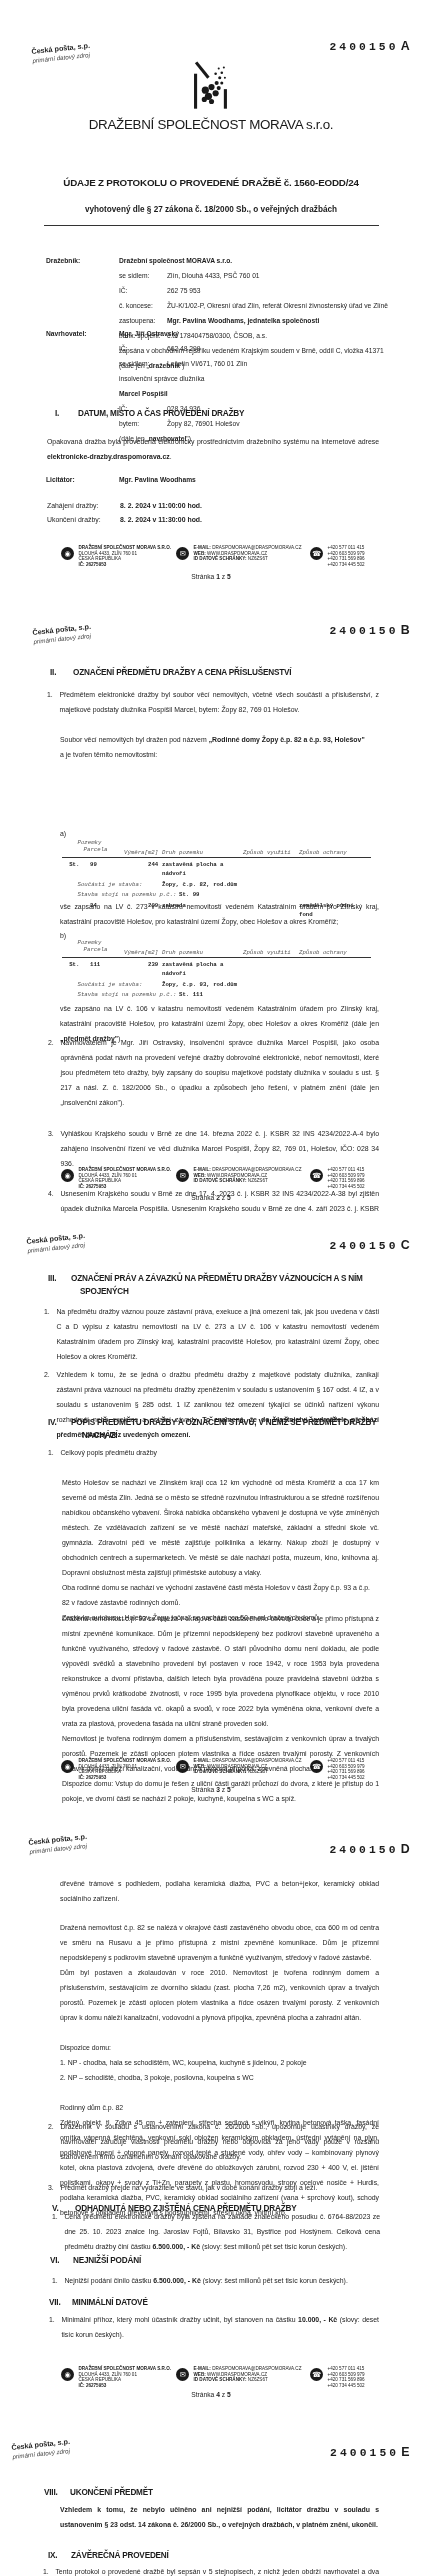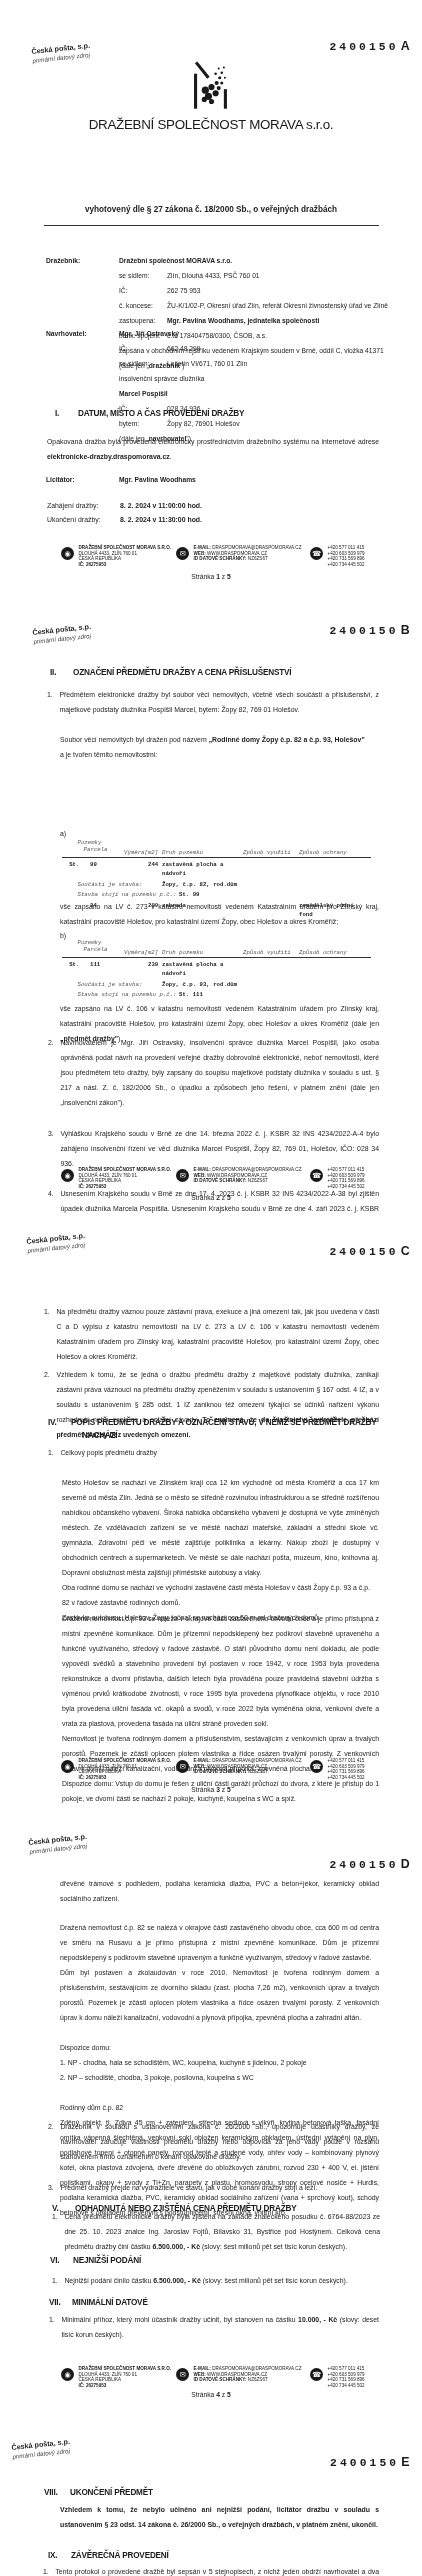--- a/index.html
+++ b/index.html
@@ -81,20 +81,21 @@
       <circle cx="52" cy="38" r="3" fill="#1a1a1a"></circle>
       <circle cx="56" cy="28" r="2.5" fill="#1a1a1a"></circle>
     <circle cx="60" cy="18" r="2" fill="#1a1a1a"></circle>
       <circle cx="50" cy="58" r="4" fill="#1a1a1a"></circle>
       <circle cx="56" cy="48" r="3" fill="#1a1a1a"></circle>
     <circle cx="62" cy="38" r="2" fill="#1a1a1a"></circle>
       <circle cx="44" cy="30" r="2.5" fill="#1a1a1a"></circle>
       <circle cx="50" cy="20" r="2" fill="#1a1a1a"></circle>
   </svg>
   <div class="company">DRAŽEBNÍ SPOLEČNOST MORAVA s.r.o.</div>
+  <div class="doc-title">ÚDAJE Z PROTOKOLU O PROVEDENÉ DRAŽBĚ č. 1560-EODD/24</div>
   <div class="doc-sub">vyhotovený dle § 27 zákona č. 18/2000 Sb., o veřejných dražbách</div>
   <div class="title-rule"></div>
 
   <div class="party" style="top:253px;width:381px;height:103px;">
     <div class="party-label">Dražebník:</div>
     <div class="party-body">
       <div class="b">Dražební společnost MORAVA s.r.o.</div>
       <div class="kv">
           <span class="k">se sídlem:</span>
           <span class="v">Zlín, Dlouhá 4433, PSČ 760 01</span>
@@ -341,24 +342,28 @@
   </div>
 </div>
   <div class="pageno" style="top:591px;"><span>Stránka</span> <b>2</b> <span>z</span> <b>5</b></div>
 </div>
 
 <div class="page p3">
   <div class="stamp" style="left:26px;top:20.6px;">
     <div class="s1">Česká pošta, s.p.</div>
     <div class="s2">primární datový zdroj</div>
   </div>
-  <div class="docno" style="top:28px;">
+  <div class="docno" style="top:22px;">
     <span>2400150</span><span class="suf">C</span>
   </div>
 
+  <div class="sec-h" style="left:48px;top:58px;width:330px;">
+    <span class="num">III.</span><span>OZNAČENÍ PRÁV A ZÁVAZKŮ NA PŘEDMĚTU DRAŽBY VÁZNOUCÍCH A S NÍM</span>
+    <span class="cont" style="padding-left:32px;margin-top:4.1px;">SPOJENÝCH</span>
+  </div>
   <div class="numlist" style="left:44px;top:88px;width:335px;">
     <div class="item tight">
         <span class="n">1.</span>
         <span class="t">Na předmětu dražby váznou pouze zástavní práva, exekuce a jiná omezení tak, jak jsou uvedena v části C a D výpisu z katastru nemovitostí na LV č. 273 a LV č. 106 v katastru nemovitostí vedeném Katastrálním úřadem pro Zlínský kraj, katastrální pracoviště Holešov, pro katastrální území Žopy, obec Holešov a okres Kroměříž.</span>
       </div>
     <div class="item">
         <span class="n">2.</span>
         <span class="t"><span>Vzhledem k tomu, že se jedná o dražbu předmětu dražby z majetkové podstaty dlužníka, zanikají zástavní práva váznoucí na předmětu dražby zpeněžením v souladu s ustanovením § 167 odst. 4 IZ, a v souladu s ustanovením § 285 odst. 1 IZ zaniknou též omezení týkající se účinků nařízení výkonu rozhodnutí nebo exekuce a ostatní závady. </span><b>To znamená, že do vlastnictví vydražitele přechází předmět dražby bez uvedených omezení.</b></span>
       </div>
   </div>
@@ -411,21 +416,21 @@
   </div>
 </div>
   <div class="pageno" style="top:570px;"><span>Stránka</span> <b>3</b> <span>z</span> <b>5</b></div>
 </div>
 
 <div class="page p4">
   <div class="stamp" style="left:28px;top:35px;">
     <div class="s1">Česká pošta, s.p.</div>
     <div class="s2">primární datový zdroj</div>
   </div>
-  <div class="docno" style="top:54px;">
+  <div class="docno" style="top:39px;">
     <span>2400150</span><span class="suf">D</span>
   </div>
 
   <div class="para" style="left:60px;top:73px;width:319px;">dřevěné trámové s podhledem, podlaha keramická dlažba, PVC a beton+jekor, keramický obklad sociálního zařízení.</div>
 
   <div class="para" style="left:60px;top:117px;width:319px;">
     <div>Dražená nemovitost č.p. 82 se nalézá v okrajové části zastavěného obvodu obce, cca 600 m od centra ve směru na Rusavu a je přímo přístupná z místní zpevněné komunikace. Dům je přízemní nepodsklepený s podkrovím stavebně upraveným a funkčně využívaným, středový v řadové zástavbě.</div>
     <div>Dům byl postaven a zkolaudován v roce 2010. Nemovitost je tvořena rodinným domem a příslušenstvím, sestávajícím ze dvorního skladu (zast. plocha 7,26 m2), venkovních úprav a trvalých porostů. Pozemek je zčásti oplocen plotem vlastníka a řídce osázen trvalými porosty. Z venkovních úprav k domu náleží kanalizační, vodovodní a plynová přípojka, zpevněná plocha a zahradní altán.</div>
     <div style="margin-top:15px;">Dispozice domu:</div>
     <div>1. NP - chodba, hala se schodištěm, WC, koupelna, kuchyně s jídelnou, 2 pokoje</div>
@@ -504,21 +509,21 @@
   </div>
 </div>
   <div class="pageno" style="top:588px;"><span>Stránka</span> <b>4</b> <span>z</span> <b>5</b></div>
 </div>
 
 <div class="page p5">
   <div class="stamp" style="left:11.3px;top:37px;">
     <div class="s1">Česká pošta, s.p.</div>
     <div class="s2">primární datový zdroj</div>
   </div>
-  <div class="docno" style="top:49px;">
+  <div class="docno" style="top:39px;">
     <span>2400150</span><span class="suf">E</span>
   </div>
 
   <div class="sec-h" style="left:44px;top:82px;">
     <span class="num" style="width:26px;">VIII.</span><span>UKONČENÍ PŘEDMĚT</span>
   </div>
   <div class="para b" style="left:60px;top:96px;width:319px;">Vzhledem k tomu, že nebylo učiněno ani nejnižší podání, licitátor dražbu v souladu s ustanovením § 23 odst. 14 zákona č. 26/2000 Sb., o veřejných dražbách, v platném znění, ukončil.</div>
 
   <div class="sec-h" style="left:48px;top:145px;">
     <span class="num">IX.</span><span>ZÁVĚREČNÁ PROVEDENÍ</span>

